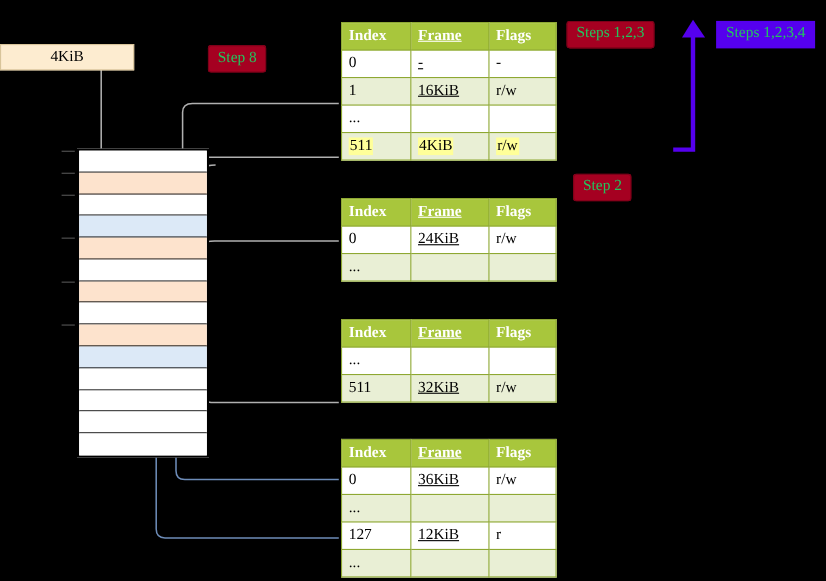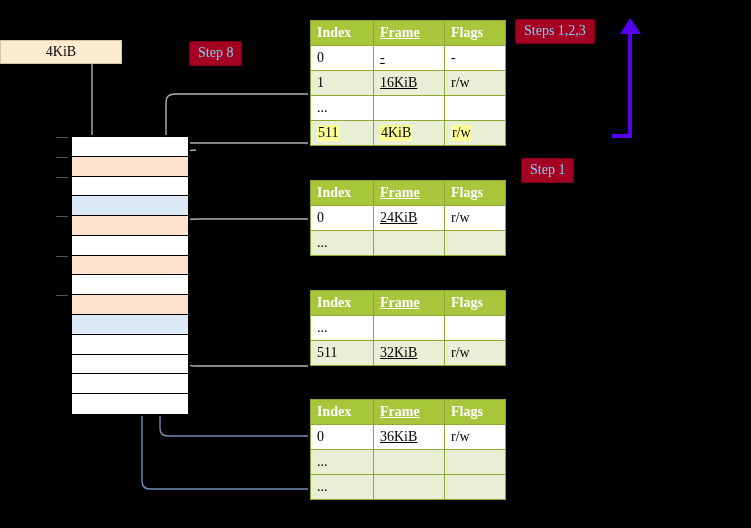--- a/index.html
+++ b/index.html
@@ -17,21 +17,21 @@
   .stage {
     position: absolute;
     left: 0; top: 0;
     width: 751px;
     height: 528px;
   }
 
   
   .badge {
     position: absolute;
-    color: #7dd3fc;
+    color: #22c55e;
     font-size: 14px;
     line-height: 1;
     padding: 5px 9px 6px 9px;
     border-radius: 3px;
     white-space: nowrap;
     font-family: "Liberation Serif", "DejaVu Serif", serif;
   }
   .badge-red {
     background: #a50021;
     box-shadow: inset 0 0 0 1px #7d0019;
@@ -163,21 +163,22 @@
     <g fill="none" stroke="#5500ee" stroke-width="4">
       <path d="M 612 136 L 630 136 L 630 30"></path>
     </g>
     <polygon fill="#5500ee" points="630,18 620,34 641,34"></polygon>
   </svg>
 
   <div class="kib-box" style="left:0px; top:40px; width:120px; height:22px;">4KiB</div>
 
   <div class="badge badge-red" style="left:189px; top:41px;">Step 8</div>
   <div class="badge badge-red" style="left:515px; top:19px;">Steps 1,2,3</div>
-  <div class="badge badge-red" style="left:521px; top:158px;">Step 1</div>
+  <div class="badge badge-blue" style="left:651px; top:19px;">Steps 1,2,3,4</div>
+  <div class="badge badge-red" style="left:521px; top:158px;">Step 2</div>
 
   <div class="memcol" id="memcol" style="left:70px; top:135px; width:120px; height:281px;">
       <div class="memrow white" style="height: 19.7857px;"></div>
       <div class="memrow orange" style="height: 19.7857px;"></div>
       <div class="memrow white" style="height: 19.7857px;"></div>
       <div class="memrow blue" style="height: 19.7857px;"></div>
       <div class="memrow orange" style="height: 19.7857px;"></div>
       <div class="memrow white" style="height: 19.7857px;"></div>
       <div class="memrow orange" style="height: 19.7857px;"></div>
       <div class="memrow white" style="height: 19.7857px;"></div>
@@ -282,20 +283,25 @@
         <tr class="r-white">
           <td class="col-index">0</td>
           <td class="col-frame">36KiB</td>
           <td class="col-flags">r/w</td>
         </tr>
         <tr class="r-tint">
           <td class="col-index">...</td>
           <td class="col-frame"></td>
           <td class="col-flags"></td>
         </tr>
+        <tr class="r-white">
+          <td class="col-index">127</td>
+          <td class="col-frame">12KiB</td>
+          <td class="col-flags">r</td>
+        </tr>
         <tr class="r-tint">
           <td class="col-index">...</td>
           <td class="col-frame"></td>
           <td class="col-flags"></td>
         </tr>
       </tbody>
     </table>
 
 </div>
 

